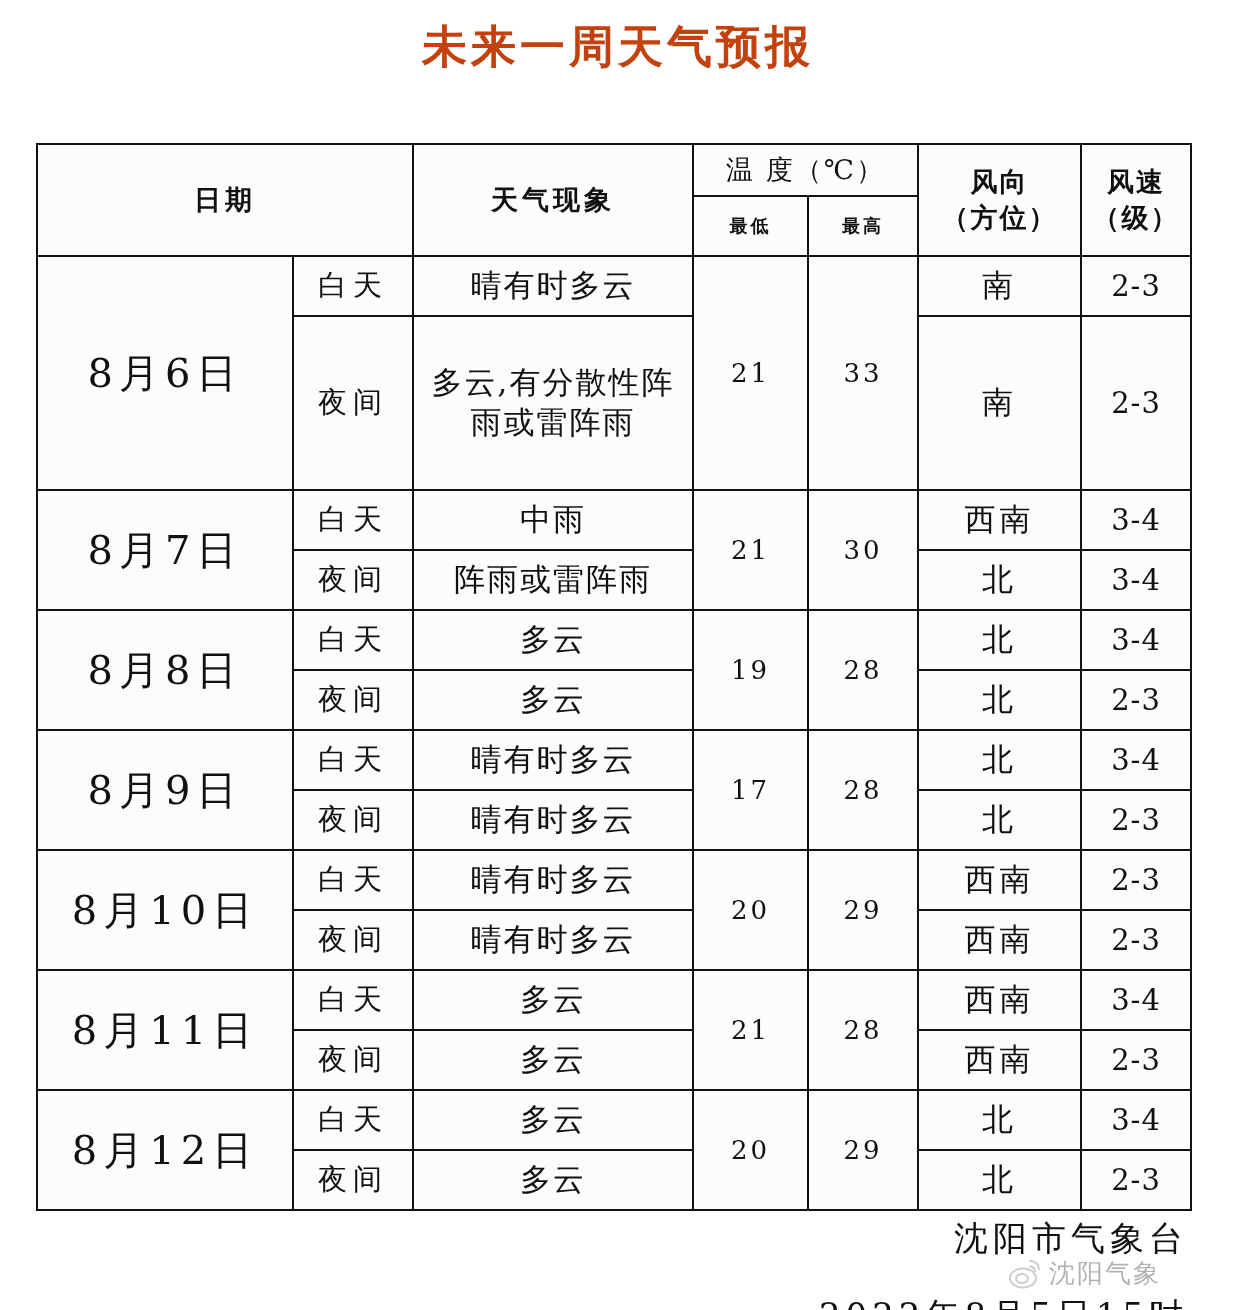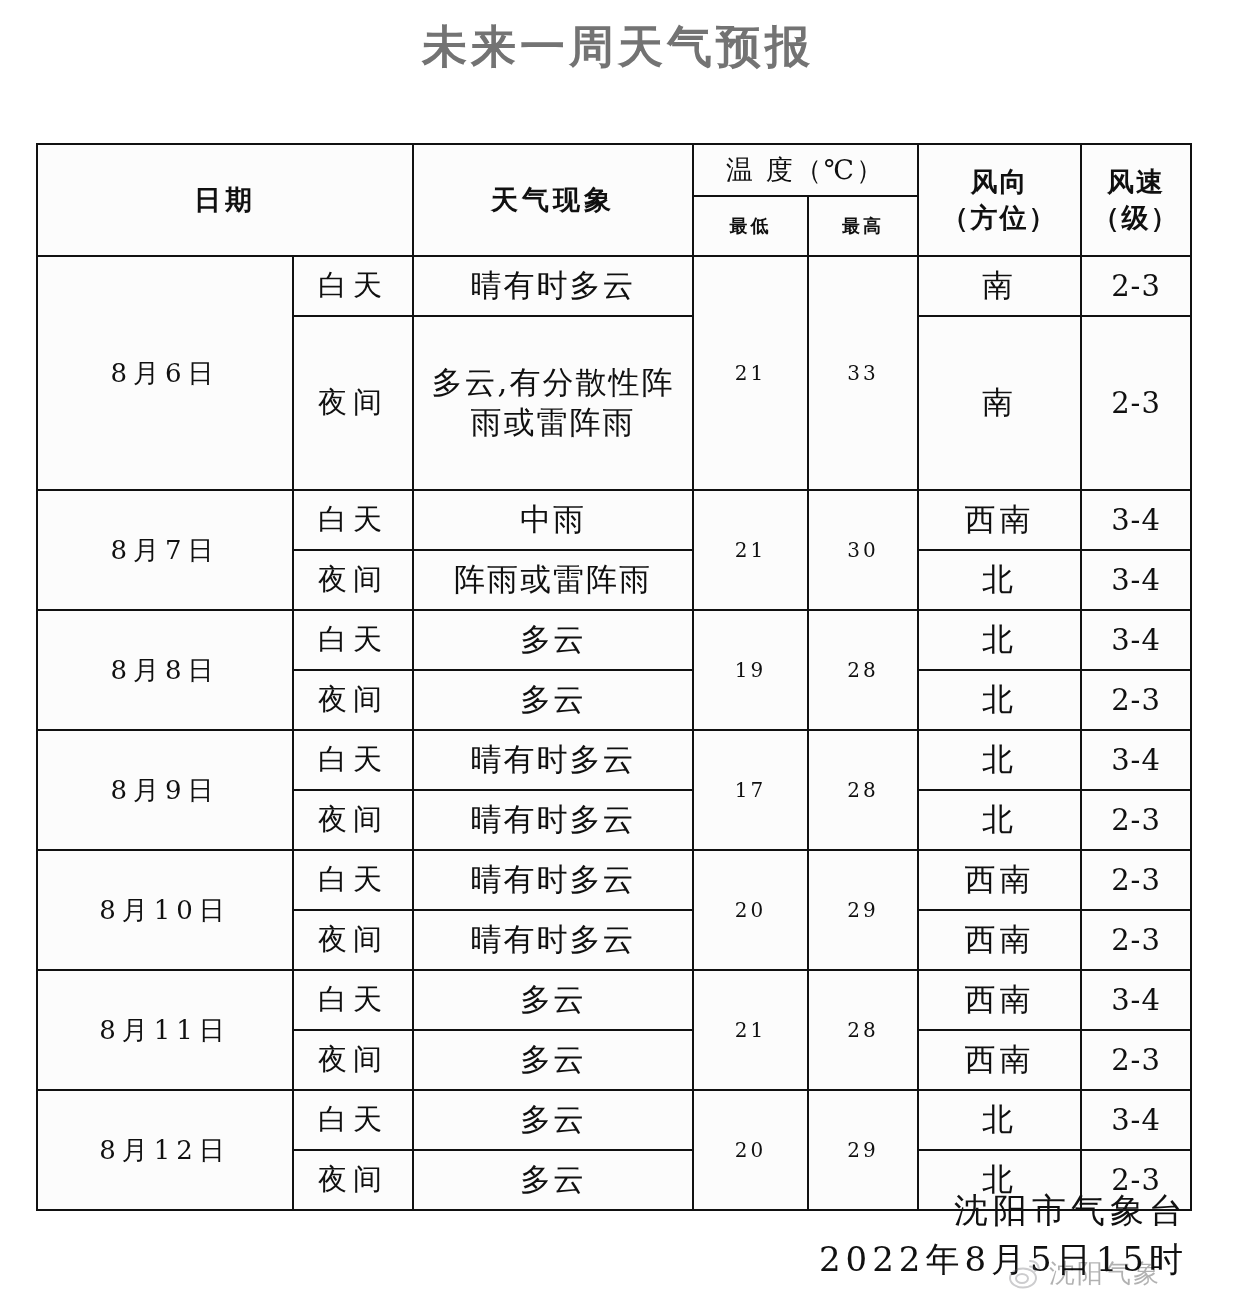--- a/index.html
+++ b/index.html
@@ -16,21 +16,21 @@
     overflow: hidden;
   }
 
   
   .title {
     text-align: center;
     font-family: "DejaVu Serif", "Liberation Serif", serif;
     font-weight: bold;
     font-size: 45px;
     letter-spacing: 4px;
-    color: #737373;
+    color: #c2410c;
     padding-top: 16px;
     height: 62px;
     line-height: 62px;
     white-space: nowrap;
   }
 
   
   .table-wrap {
     position: absolute;
     left: 36px;
@@ -77,36 +77,36 @@
   .th-two-line {
     font-weight: bold;
     font-size: 27px;
     letter-spacing: 2px;
     line-height: 1.35;
     height: 108px;
   }
 
   
   td.date-cell {
-    font-size: 26px;
+    font-size: 40px;
     letter-spacing: 6px;
     white-space: nowrap;
   }
   td.period-cell {
     font-size: 29px;
     letter-spacing: 6px;
     white-space: nowrap;
   }
   td.weather-cell {
     font-size: 31px;
     letter-spacing: 2px;
     line-height: 1.28;
   }
   td.temp-cell {
-    font-size: 20px;
+    font-size: 26px;
     letter-spacing: 3px;
     margin-left: 26px;
   }
   td.wind-cell {
     font-size: 31px;
     letter-spacing: 4px;
   }
   td.speed-cell {
     font-size: 29px;
     letter-spacing: 1px;
@@ -137,20 +137,21 @@
     padding-right: 48px;
     box-sizing: border-box;
   }
   .footer-line {
     font-family: "DejaVu Serif", "Liberation Serif", serif;
     font-size: 34px;
     letter-spacing: 5px;
     color: #111111;
     line-height: 1.45;
     white-space: nowrap;
+    margin-top: 28px;
   }
 
   
   .watermark {
     position: absolute;
     left: 1008px;
     top: 1256px;
     display: flex;
     align-items: center;
     gap: 7px;

